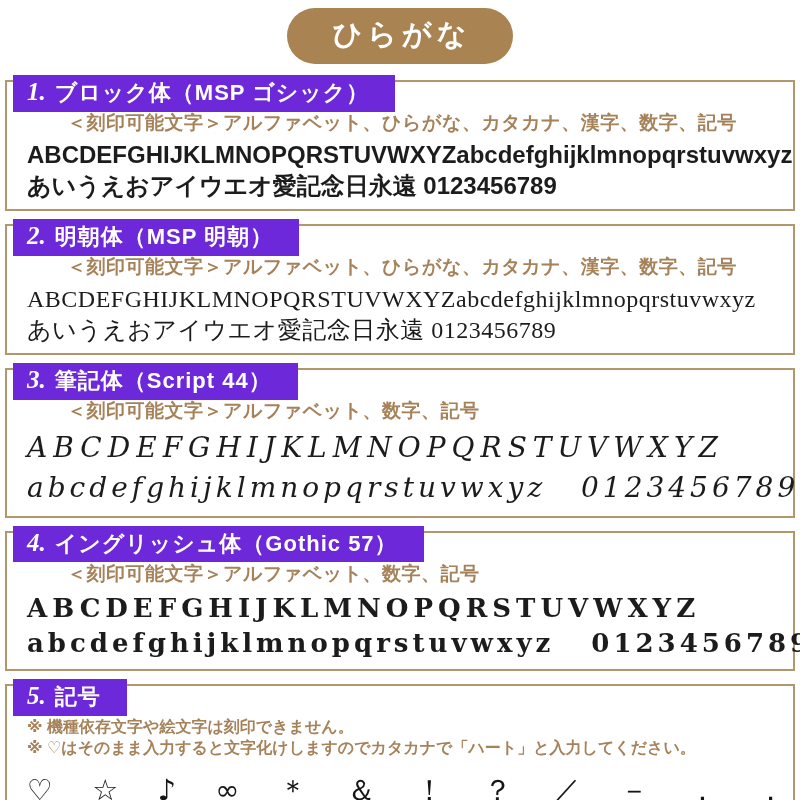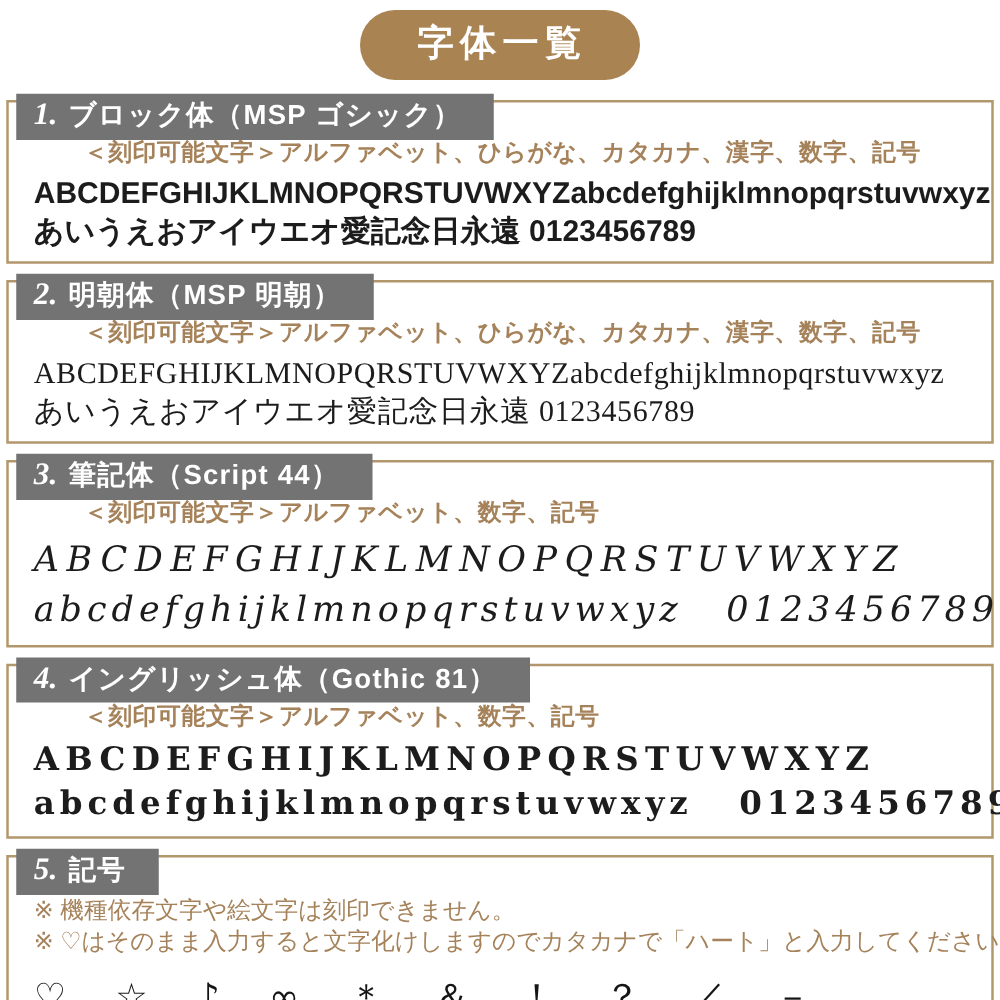--- a/index.html
+++ b/index.html
@@ -30,21 +30,21 @@
     position: relative;
     border: 2px solid #b2966c;
     margin: 0 5px 13px 5px;
     padding: 30px 16px 8px 20px;
     background: #ffffff;
   }
   .bar {
     position: absolute;
     top: -7px;
     left: 6px;
-    background: #737373;
+    background: #6d28d9;
     color: #ffffff;
     padding: 3px 26px 6px 14px;
     white-space: nowrap;
     line-height: 1.1;
   }
   .bar .num {
     font-family: "Liberation Serif", "DejaVu Serif", serif;
     font-style: italic;
     font-weight: bold;
     font-size: 25px;
@@ -93,41 +93,41 @@
     font-weight: bold;
     font-size: 26px;
     line-height: 1.36;
     letter-spacing: 5px;
   }
   .blackletter.lower { letter-spacing: 4px; word-spacing: 24px; }
 
   
   .note {
     color: #a5825a;
-    font-weight: normal;
-    font-size: 19px;
+    font-weight: bold;
+    font-size: 16px;
     line-height: 1.32;
     white-space: nowrap;
   }
   .symbols {
     font-family: "DejaVu Sans", sans-serif;
     font-size: 29px;
     color: #151515;
     letter-spacing: 7px;
     word-spacing: 16px;
     margin-top: 12px;
     white-space: nowrap;
   }
 </style>
 </head>
 <body>
 
 <div class="page">
 
-  <div class="title-pill">字体一覧</div>
+  <div class="title-pill">ひらがな</div>
 
   <section class="box">
     <div class="bar">
       <span class="num">1.</span><span class="bar-title">ブロック体（MSP ゴシック）</span>
     </div>
     <div class="sub">＜刻印可能文字＞アルファベット、ひらがな、カタカナ、漢字、数字、記号</div>
     <div class="sample gothic">ABCDEFGHIJKLMNOPQRSTUVWXYZabcdefghijklmnopqrstuvwxyz</div>
     <div class="sample gothic">あいうえおアイウエオ愛記念日永遠 0123456789</div>
   </section>
 
@@ -144,21 +144,21 @@
     <div class="bar">
       <span class="num">3.</span><span class="bar-title">筆記体（Script 44）</span>
     </div>
     <div class="sub">＜刻印可能文字＞アルファベット、数字、記号</div>
     <div class="sample script">ABCDEFGHIJKLMNOPQRSTUVWXYZ</div>
     <div class="sample script lower">abcdefghijklmnopqrstuvwxyz 0123456789</div>
   </section>
 
   <section class="box">
     <div class="bar">
-      <span class="num">4.</span><span class="bar-title">イングリッシュ体（Gothic 81）</span>
+      <span class="num">4.</span><span class="bar-title">イングリッシュ体（Gothic 57）</span>
     </div>
     <div class="sub">＜刻印可能文字＞アルファベット、数字、記号</div>
     <div class="sample blackletter">ABCDEFGHIJKLMNOPQRSTUVWXYZ</div>
     <div class="sample blackletter lower">abcdefghijklmnopqrstuvwxyz 0123456789</div>
   </section>
 
   <section class="box">
     <div class="bar">
       <span class="num">5.</span><span class="bar-title">記号</span>
     </div>

